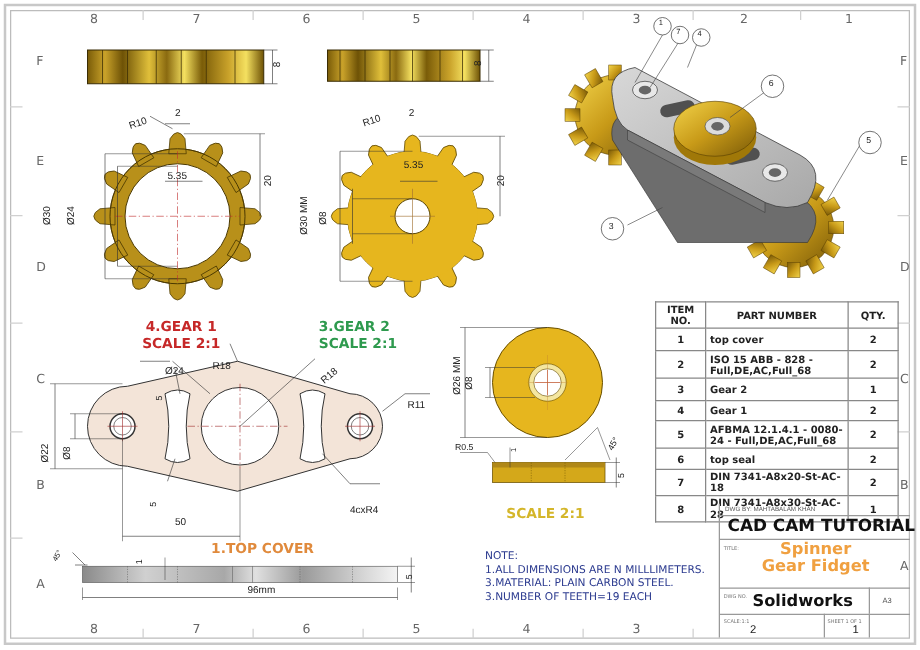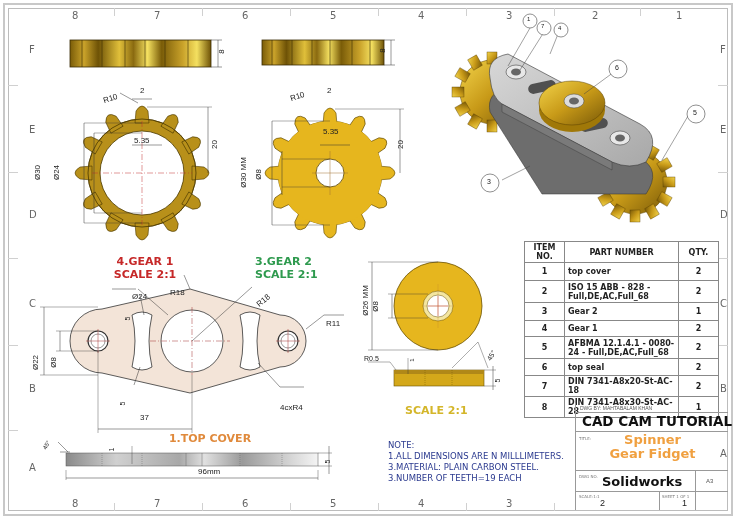--- a/index.html
+++ b/index.html
@@ -336,21 +336,21 @@
     <line x1="100" y1="82" x2="94" y2="100" stroke="#333" stroke-width="0.5"></line>
   </svg>
   <div class="lbl" style="left:132px;top:292px;font-size:8px">Ø24</div>
   <div class="lbl" style="left:170px;top:288px;font-size:8px">R18</div>
   <div class="lbl" style="left:256px;top:296px;font-size:8px;transform:rotate(-40deg)">R18</div>
   <div class="lbl" style="left:326px;top:319px;font-size:8px">R11</div>
   <div class="lbl" style="left:126px;top:315px;font-size:7px;transform:rotate(-90deg)">5</div>
   <div class="lbl" style="left:121px;top:400px;font-size:7px;transform:rotate(-90deg)">5</div>
   <div class="lbl" style="left:28px;top:358px;font-size:8px;transform:rotate(-90deg)">Ø22</div>
   <div class="lbl" style="left:48px;top:358px;font-size:8px;transform:rotate(-90deg)">Ø8</div>
-  <div class="lbl" style="left:140px;top:413px;font-size:8px">37</div>
+  <div class="lbl" style="left:140px;top:413px;font-size:8px">50</div>
   <div class="lbl" style="left:280px;top:403px;font-size:8px">4cxR4</div>
   <div class="caption" style="left:150px;top:432px;width:120px;color:#e08a3c">1.TOP COVER</div>
 
   <svg style="left:60px;top:440px" width="280" height="40">
     <defs>
       <linearGradient id="greySide" x1="0" x2="1">
         <stop offset="0" stop-color="#8a8a8a"></stop>
           <stop offset="0.2" stop-color="#d0d0d0"></stop>
         <stop offset="0.45" stop-color="#a8a8a8"></stop>
           <stop offset="0.55" stop-color="#e0e0e0"></stop>

